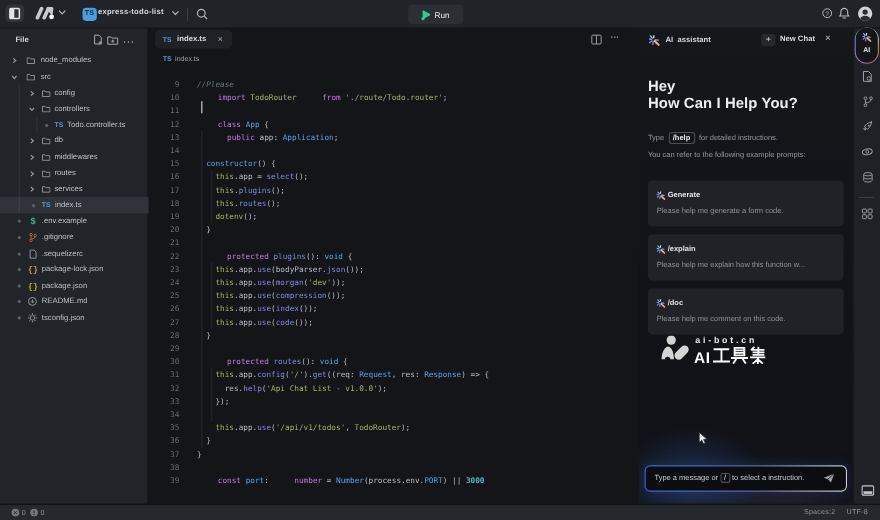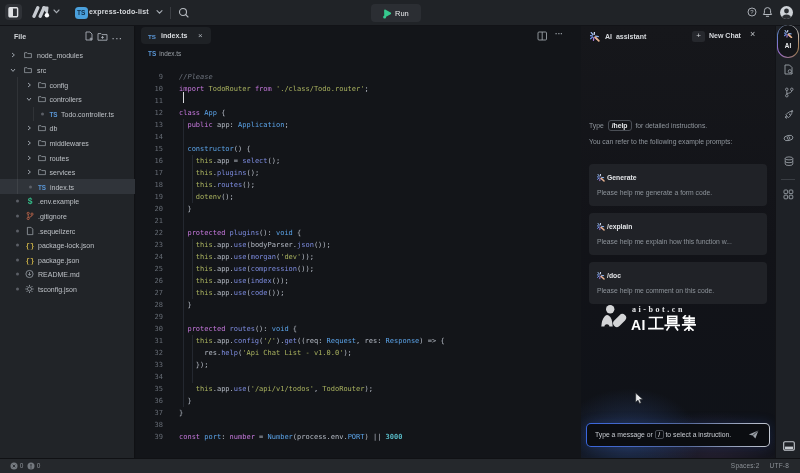--- a/index.html
+++ b/index.html
@@ -37,21 +37,21 @@
   .tab { position:absolute; left:5px; top:1px; width:70px; height:17px; background:#1e2125; border-radius:4px; }
   .tab .ts { position:absolute; left:7px; top:5.5px; font-size:6.2px; font-weight:bold; color:#5a96d6; }
   .tab .nm { position:absolute; left:20px; top:4.5px; font-size:7px; font-weight:bold; color:#dadde0; }
   .tab .x  { position:absolute; left:57px; top:3.5px; font-size:8px; color:#aab0b6; }
   .crumb { position:absolute; left:12px; top:24px; font-size:6.4px; color:#9aa0a6; }
   .crumb b { color:#5a96d6; font-weight:bold; margin-right:3px; }
   .code-wrap { position:absolute; left:0; top:45px; width:445px; height:387px; font-family:"Liberation Mono", monospace; font-size:7px; line-height:12px; }
   .gutter { position:absolute; left:0; top:0; width:27px; text-align:right; color:#666c75; white-space:pre; }
   .code { position:absolute; left:43px; top:0; white-space:pre; color:#b6bcc6; }
   .c { color:#6d737d; font-style:italic; }
-  .k { color:#c678dd; }
+  .k { color:#c678dd;margin-left:19px; }
   .f { color:#7d8ce0; }
   .t { color:#5ba3e8; }
   .s { color:#aab35f; }
   .p { color:#b6bcc6; }
   .n { color:#56b6c2;font-weight:bold; }
   .caret { position:absolute; left:47px; top:21px; width:1px; height:11px; background:#d8dade; }
   .guide { position:absolute; width:1px; background:#242830; }
 
   
   .ai { position:absolute; left:581px; top:26px; width:194px; height:432px;
@@ -65,21 +65,21 @@
   .plus { position:absolute; left:111px; top:4.5px; width:13px; height:11px; background:#26282d; border-radius:2.5px; color:#d6d9dd; font-size:8px; text-align:center; line-height:10px; }
   .ai-x { position:absolute; left:169px; top:3px; font-size:9px; color:#c0c4c9; }
   .hey { position:absolute; left:8px; top:44.5px; font-size:13.5px; line-height:15px; font-weight:bold; color:#eceef0; letter-spacing:.1px; }
   .hint1 { position:absolute; left:8px; top:94px; font-size:6.8px; color:#90969d; }
   .helpchip { display:inline-block; border:1px solid #4a4e55; border-radius:3px; padding:1px 3px; color:#e4e6e9; font-weight:bold; margin:0 2px; }
   .hint2 { position:absolute; left:8px; top:112px; font-size:6.8px; color:#90969d; }
   .card { position:absolute; left:8px; width:178px; height:42px; background:#202227; border-radius:4px; }
   .card .t1 { position:absolute; left:18px; top:10px; font-size:6.8px; font-weight:bold; color:#e2e4e7; }
   .card .t2 { position:absolute; left:8px; top:25px; font-size:6.8px; color:#8d939a; }
   .wm { position:absolute; left:0; top:279px; width:194px; }
-  .wm-txt1 { position:absolute; left:51px; top:0px; font-family:Liberation Serif, serif; font-size:8px; font-weight:bold; color:#e6e7e9; letter-spacing:2.55px;text-align:center; }
+  .wm-txt1 { position:absolute; left:51px; top:0px; font-family:Liberation Sans, sans-serif; font-size:8px; font-weight:bold; color:#e6e7e9; letter-spacing:2.55px;text-align:center; }
   .wm-txt2 { position:absolute; left:50px; top:9.5px; font-size:14px; font-weight:bold; color:#fff; letter-spacing:0.5px; }
   .chatbox { position:absolute; left:5px; top:397px; width:184px; height:24px; border-radius:5px; padding:1px;
              background:linear-gradient(90deg, #3a67e0, #55689a 55%, #c4c9d2); box-shadow:0 0 12px rgba(55,100,210,0.22); }
   .chatbox .in { position:absolute; left:1px; top:1px; width:182px; height:22px; background:#0b0d11; border-radius:4px; }
   .chatbox .txt { position:absolute; left:9px; top:7px; font-size:6.8px; color:#c6cad0; white-space:nowrap; }
   .slashchip { display:inline-block; border:1px solid #4a4e55; border-radius:2px; padding:0 2.5px; color:#e4e6e9; }
 
   
   .rail { position:absolute; left:775px; top:26px; width:25px; height:432px; background:#1e2126; border-left:1px solid #121317; }
   .pill-border { position:absolute; left:1px; top:-1.5px; width:22px; height:33px; border-radius:11px;
@@ -372,21 +372,21 @@
 31
 32
 33
 34
 35
 36
 37
 38
 39</pre>
 <pre class="code" id="codepre"><span class="c">//Please</span>
-<span class="k">import</span> <span class="s">TodoRouter</span> <span class="k">from</span> <span class="s">'./class/Todo.router'</span>;
+<span class="k">import</span> <span class="s">TodoRouter</span> <span class="k">from</span> <span class="s">'./route/Todo.router'</span>;
 
 <span class="k">class</span> <span class="t">App</span> {
   <span class="k">public</span> app: <span class="t">Application</span>;
 
   <span class="t">constructor</span>() {
     <span class="s">this</span>.app = <span class="f">select</span>();
     <span class="s">this</span>.<span class="f">plugins</span>();
     <span class="s">this</span>.<span class="f">routes</span>();
     <span class="s">dotenv</span>();
   }
@@ -423,20 +423,21 @@
         <line x1="2.66" y1="5.05" x2="0.54" y2="6.72" stroke="#6f8fe8" stroke-width="1.25" stroke-linecap="round"></line>
         <line x1="2.31" y1="3.80" x2="-0.37" y2="3.47" stroke="#7f9ff0" stroke-width="1.25" stroke-linecap="round"></line>
         <line x1="2.95" y1="2.66" x2="1.28" y2="0.54" stroke="#9fc0f5" stroke-width="1.25" stroke-linecap="round"></line>
         <line x1="5.20" y1="5.20" x2="8.80" y2="8.80" stroke="#e8b48e" stroke-width="1.82" stroke-linecap="round"></line>
       </svg>
     </div>
   <div class="ai-h-t">AI&nbsp; assistant</div>
   <div class="plus">+</div>
     <div class="newchat">New Chat</div>
   <div class="ai-x">×</div>
+  <div class="hey">Hey<br>How Can I Help You?</div>
   <div class="hint1">Type <span class="helpchip">/help</span> for detailed instructions.</div>
   <div class="hint2">You can refer to the following example prompts:</div>
 
   <div class="card" style="top:138px;">
     <div class="t1"><span style="position:absolute; left:-10px; top:0px;" id="spark-1">
           <svg width="8" height="8" viewBox="0 0 8 8">
             <line x1="3.36" y1="1.85" x2="3.62" y2="-0.29" stroke="#cdd8f2" stroke-width="1.00" stroke-linecap="round"></line>
             <line x1="4.55" y1="3.36" x2="6.69" y2="3.62" stroke="#8fb4f0" stroke-width="1.00" stroke-linecap="round"></line>
             <line x1="4.04" y1="4.27" x2="5.37" y2="5.97" stroke="#9d6fd0" stroke-width="1.00" stroke-linecap="round"></line>
             <line x1="3.04" y1="4.55" x2="2.78" y2="6.69" stroke="#a87fd8" stroke-width="1.00" stroke-linecap="round"></line>

